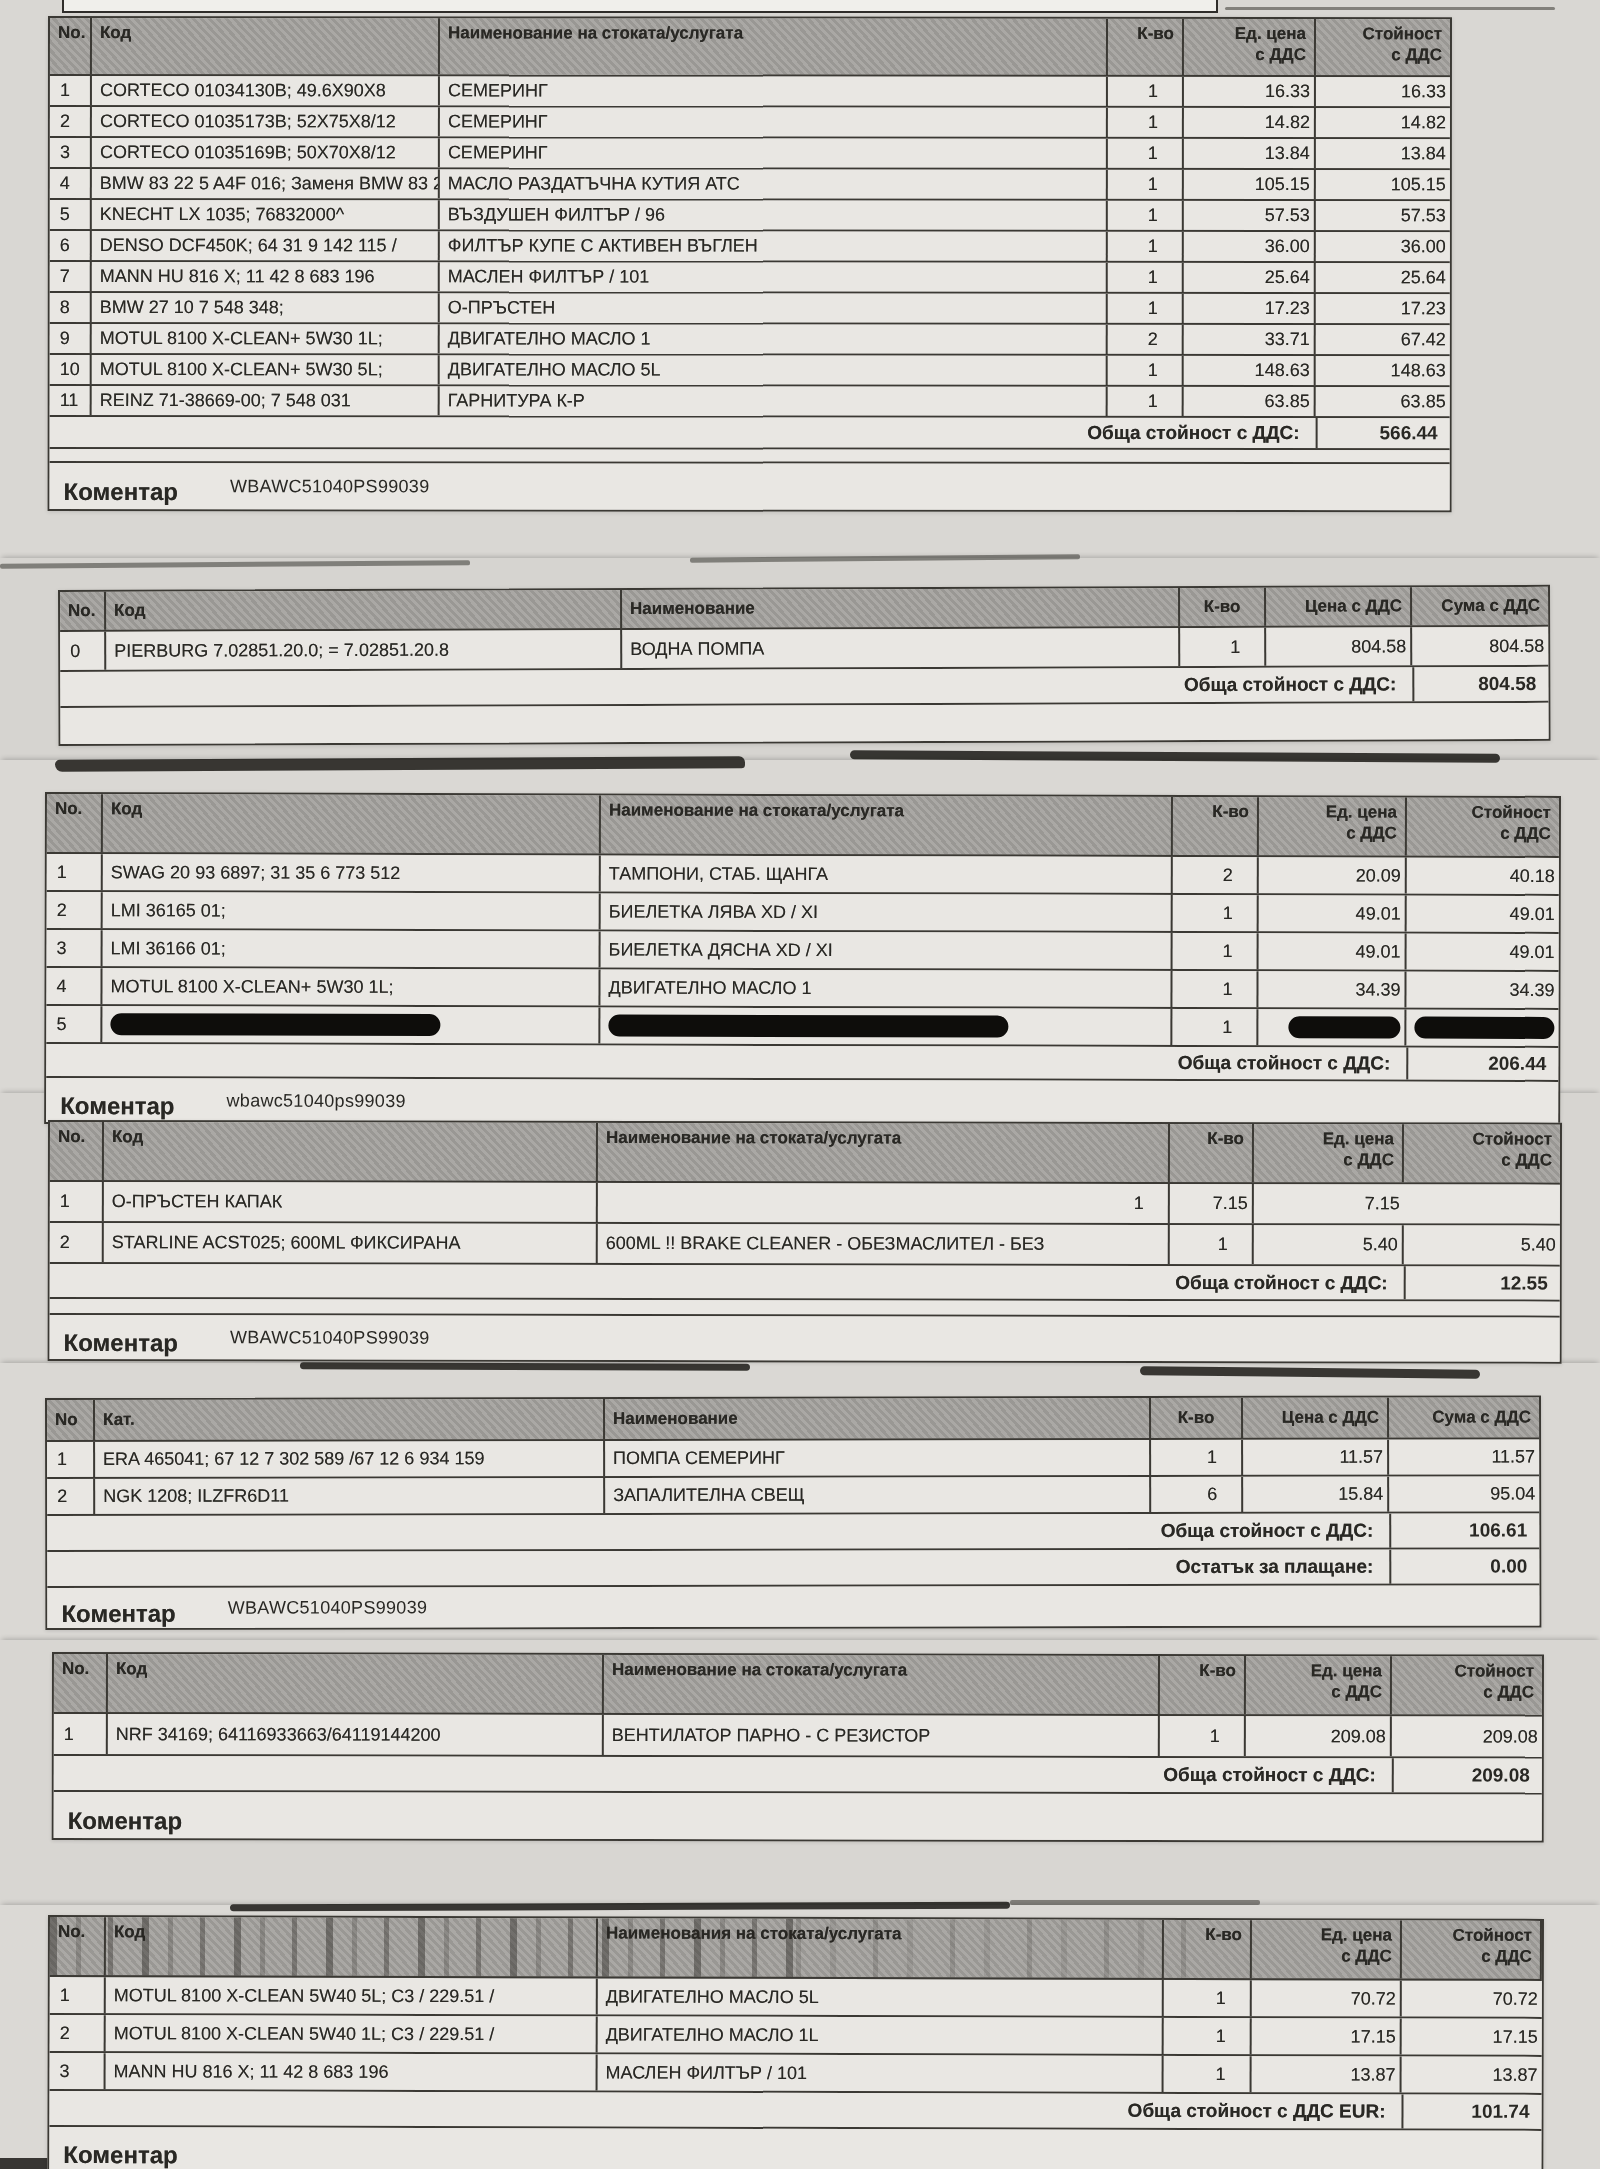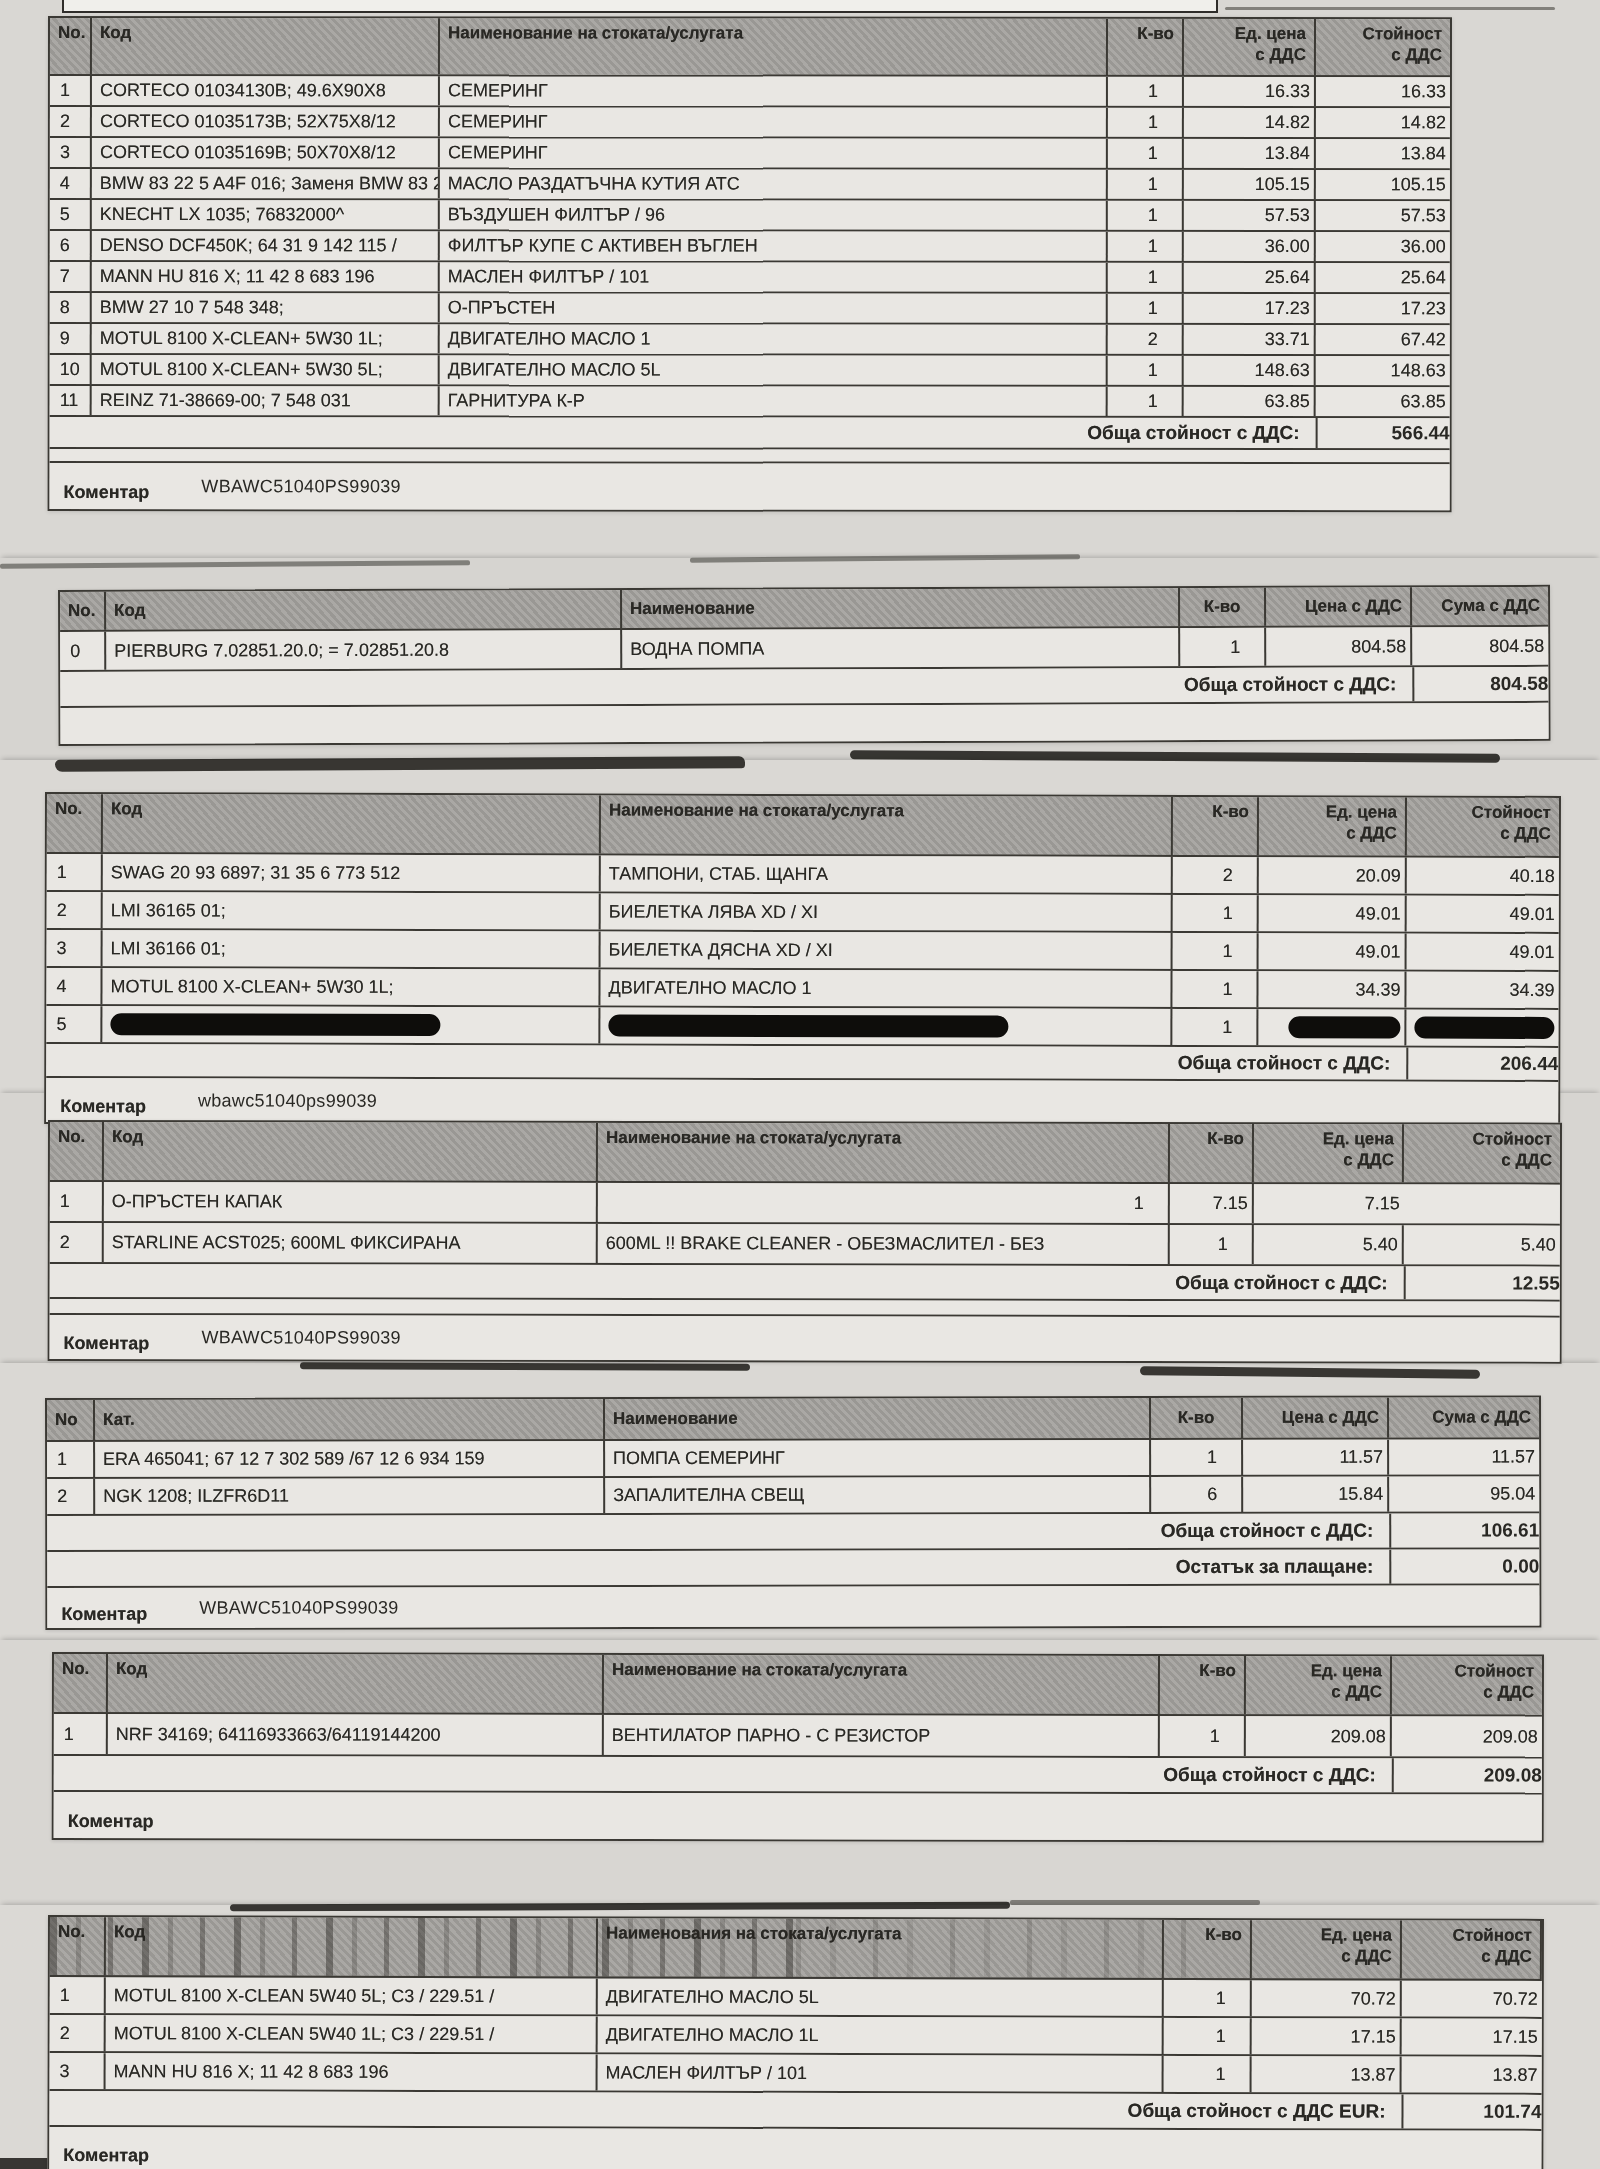--- a/index.html
+++ b/index.html
@@ -38,24 +38,24 @@
     font-size:18px;padding:0 8px;border-right:2px solid var(--border,#3b3934);
     display:flex;align-items:center;overflow:hidden;white-space:nowrap;
     text-shadow:0 0 .5px rgba(30,29,26,.55);
   }
   .td:last-child{border-right:none;}
   .td.no{justify-content:flex-start;padding-left:10px;}
   .td.qty{justify-content:flex-end;padding-right:24px;}
   .td.num{justify-content:flex-end;padding-right:4px;}
   .total-band{display:grid;border-bottom:2px solid var(--border,#3b3934);background:var(--table-bg,#e9e7e3);}
   .t-lbl{display:flex;justify-content:flex-end;align-items:center;font-weight:bold;font-size:19px;padding-right:16px;text-shadow:0 0 .5px rgba(30,29,26,.6);}
-  .t-val{border-left:2px solid var(--border,#3b3934);display:flex;justify-content:flex-end;align-items:center;font-weight:bold;font-size:19px;padding-right:0;}
+  .t-val{border-left:2px solid var(--border,#3b3934);display:flex;justify-content:flex-end;align-items:center;font-weight:bold;font-size:19px;padding-right:12px;}
   .gap{border-bottom:2px solid var(--border,#3b3934);background:var(--table-bg,#e9e7e3);}
   .comment{display:flex;align-items:center;padding-left:14px;background:var(--table-bg,#e9e7e3);}
-  .cm-lbl{font-weight:bold;font-size:18px;margin-right:52px;text-shadow:0 0 .5px rgba(30,29,26,.6);margin-top:12px;}
+  .cm-lbl{font-weight:bold;font-size:24px;margin-right:52px;text-shadow:0 0 .5px rgba(30,29,26,.6);margin-top:12px;}
   .cm-val{font-size:18px;letter-spacing:.3px;}
   .redact{display:inline-block;height:22px;background:var(--redaction,#0e0d0b);border-radius:11px;}
   .stripes{position:absolute;top:0;bottom:0;left:0;pointer-events:none;}
   .stripes.strong{
     width:50%;
     background:repeating-linear-gradient(90deg,
       rgba(35,32,28,.42) 0 7px, transparent 7px 26px,
       rgba(35,32,28,.22) 26px 31px, transparent 31px 58px,
       rgba(35,32,28,.35) 58px 63px, transparent 63px 92px);
   }

